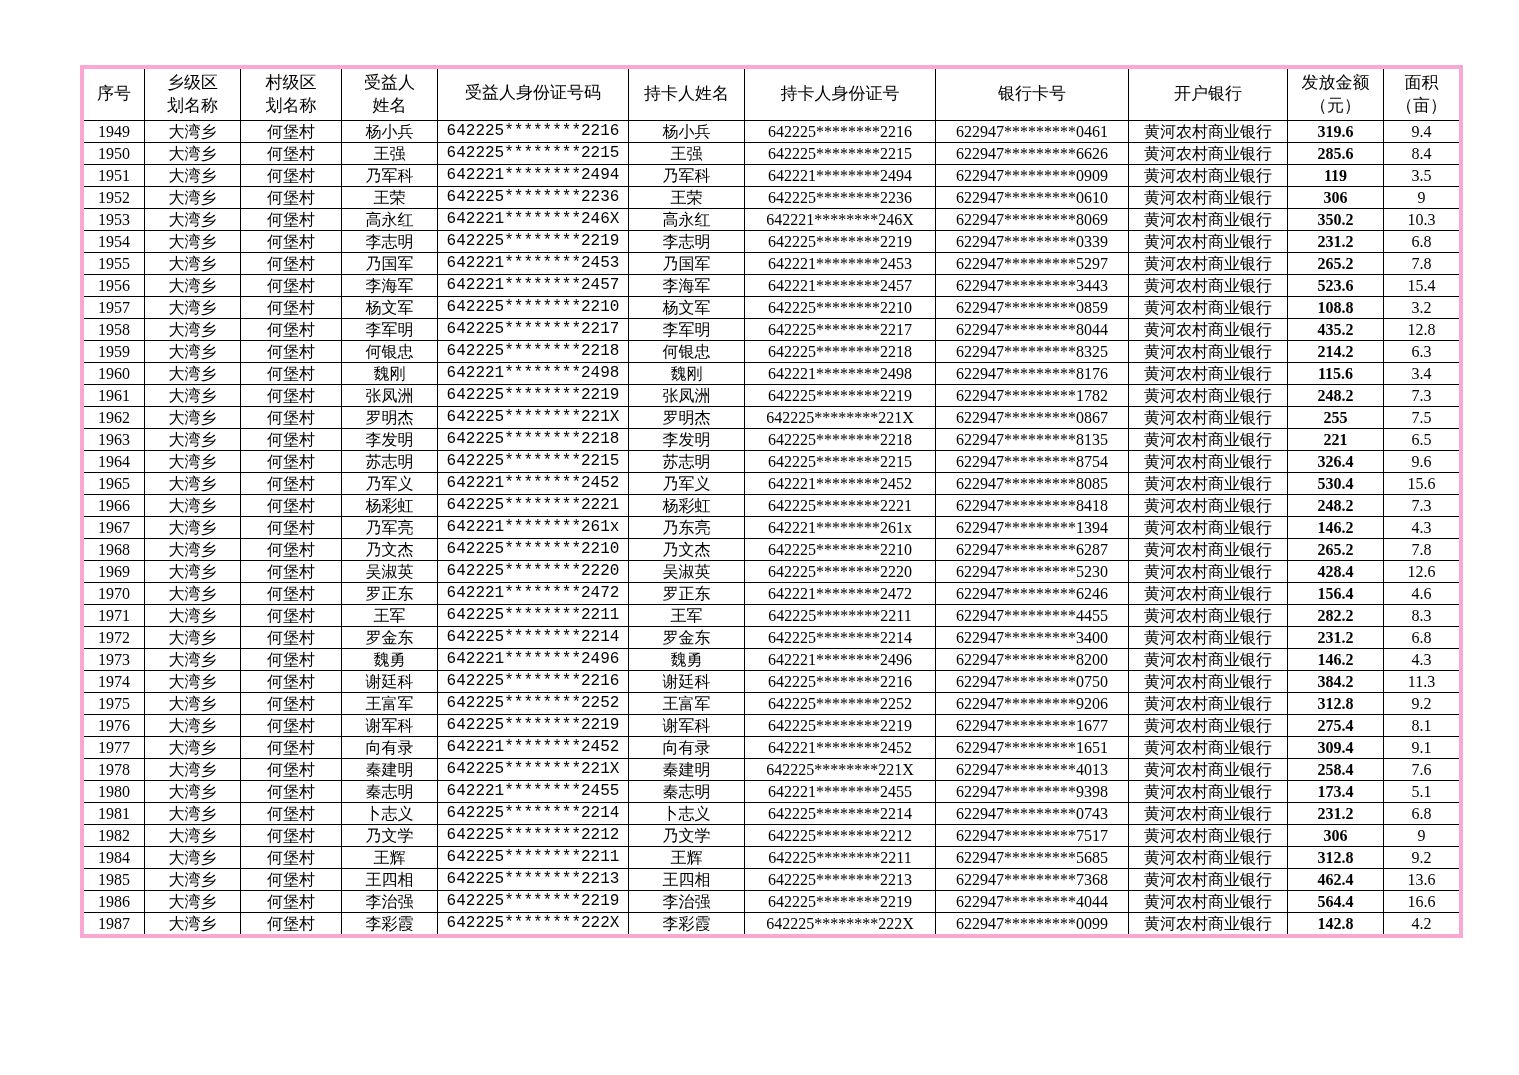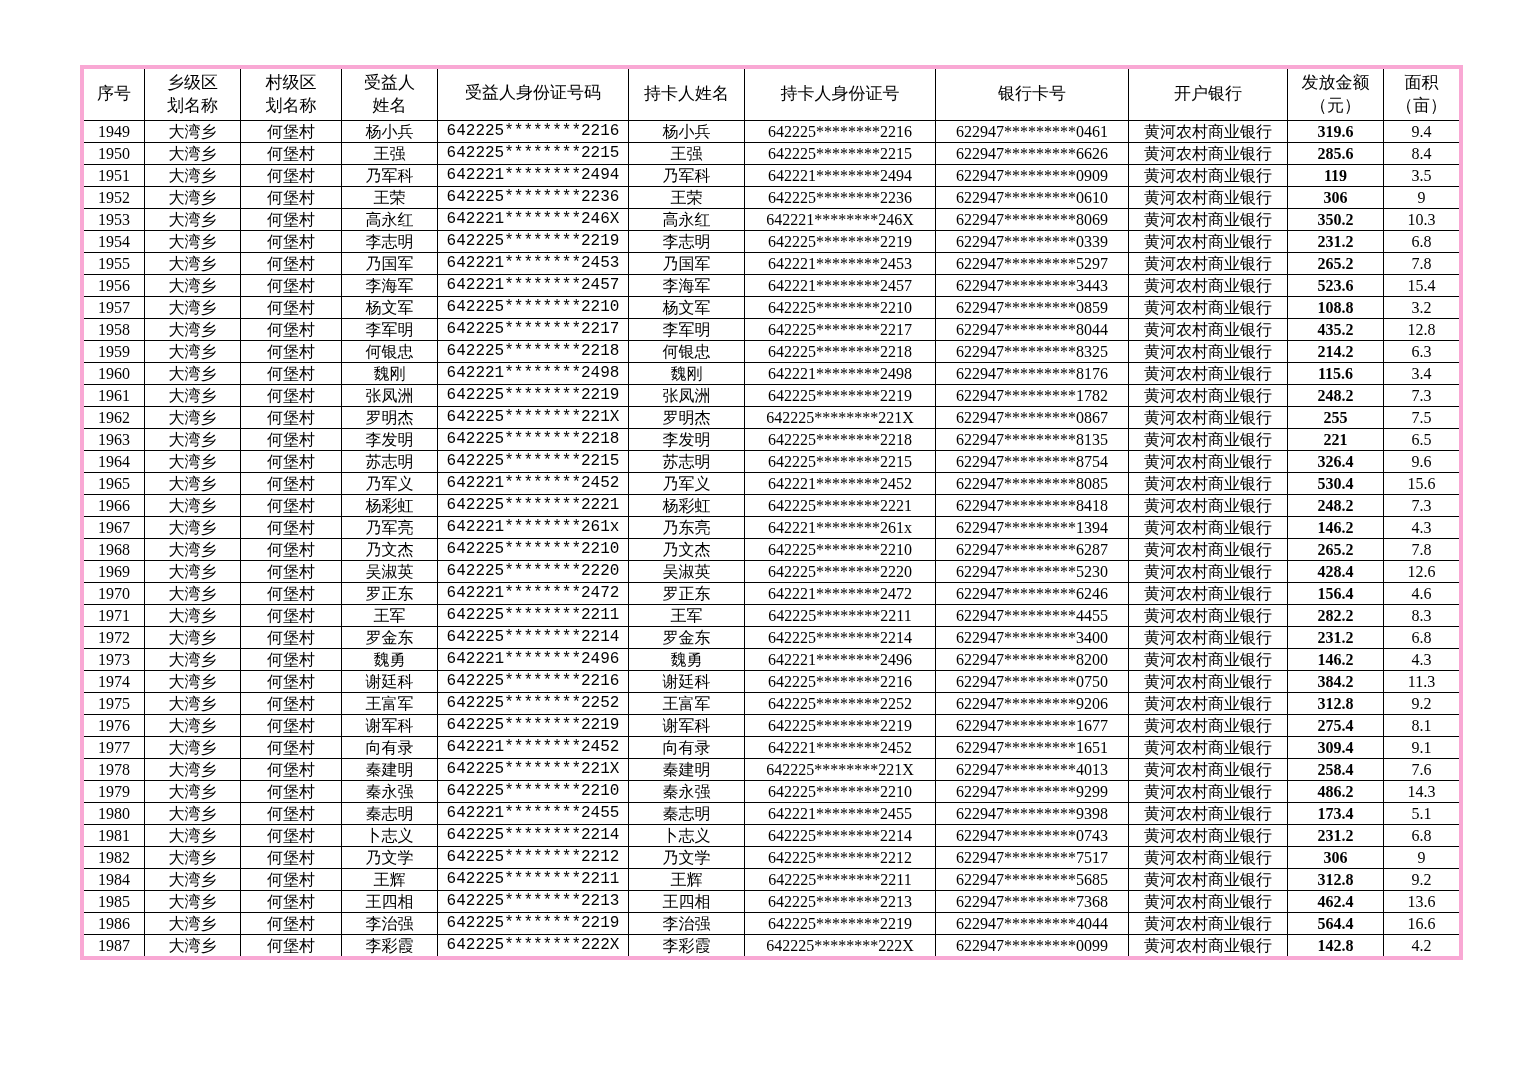--- a/index.html
+++ b/index.html
@@ -480,33 +480,20 @@
           <td class="c3">秦建明</td>
           <td class="c4">642225********221X</td>
           <td class="c5">秦建明</td>
           <td class="c6">642225********221X</td>
           <td class="c7">622947*********4013</td>
           <td class="c8">黄河农村商业银行</td>
           <td class="c9">258.4</td>
           <td class="c10">7.6</td>
         </tr>
         <tr>
-          <td class="c0">1979</td>
-          <td class="c1">大湾乡</td>
-          <td class="c2">何堡村</td>
-          <td class="c3">秦永强</td>
-          <td class="c4">642225********2210</td>
-          <td class="c5">秦永强</td>
-          <td class="c6">642225********2210</td>
-          <td class="c7">622947*********9299</td>
-          <td class="c8">黄河农村商业银行</td>
-          <td class="c9">486.2</td>
-          <td class="c10">14.3</td>
-        </tr>
-        <tr>
           <td class="c0">1980</td>
           <td class="c1">大湾乡</td>
           <td class="c2">何堡村</td>
           <td class="c3">秦志明</td>
           <td class="c4">642221********2455</td>
           <td class="c5">秦志明</td>
           <td class="c6">642221********2455</td>
           <td class="c7">622947*********9398</td>
           <td class="c8">黄河农村商业银行</td>
           <td class="c9">173.4</td>

